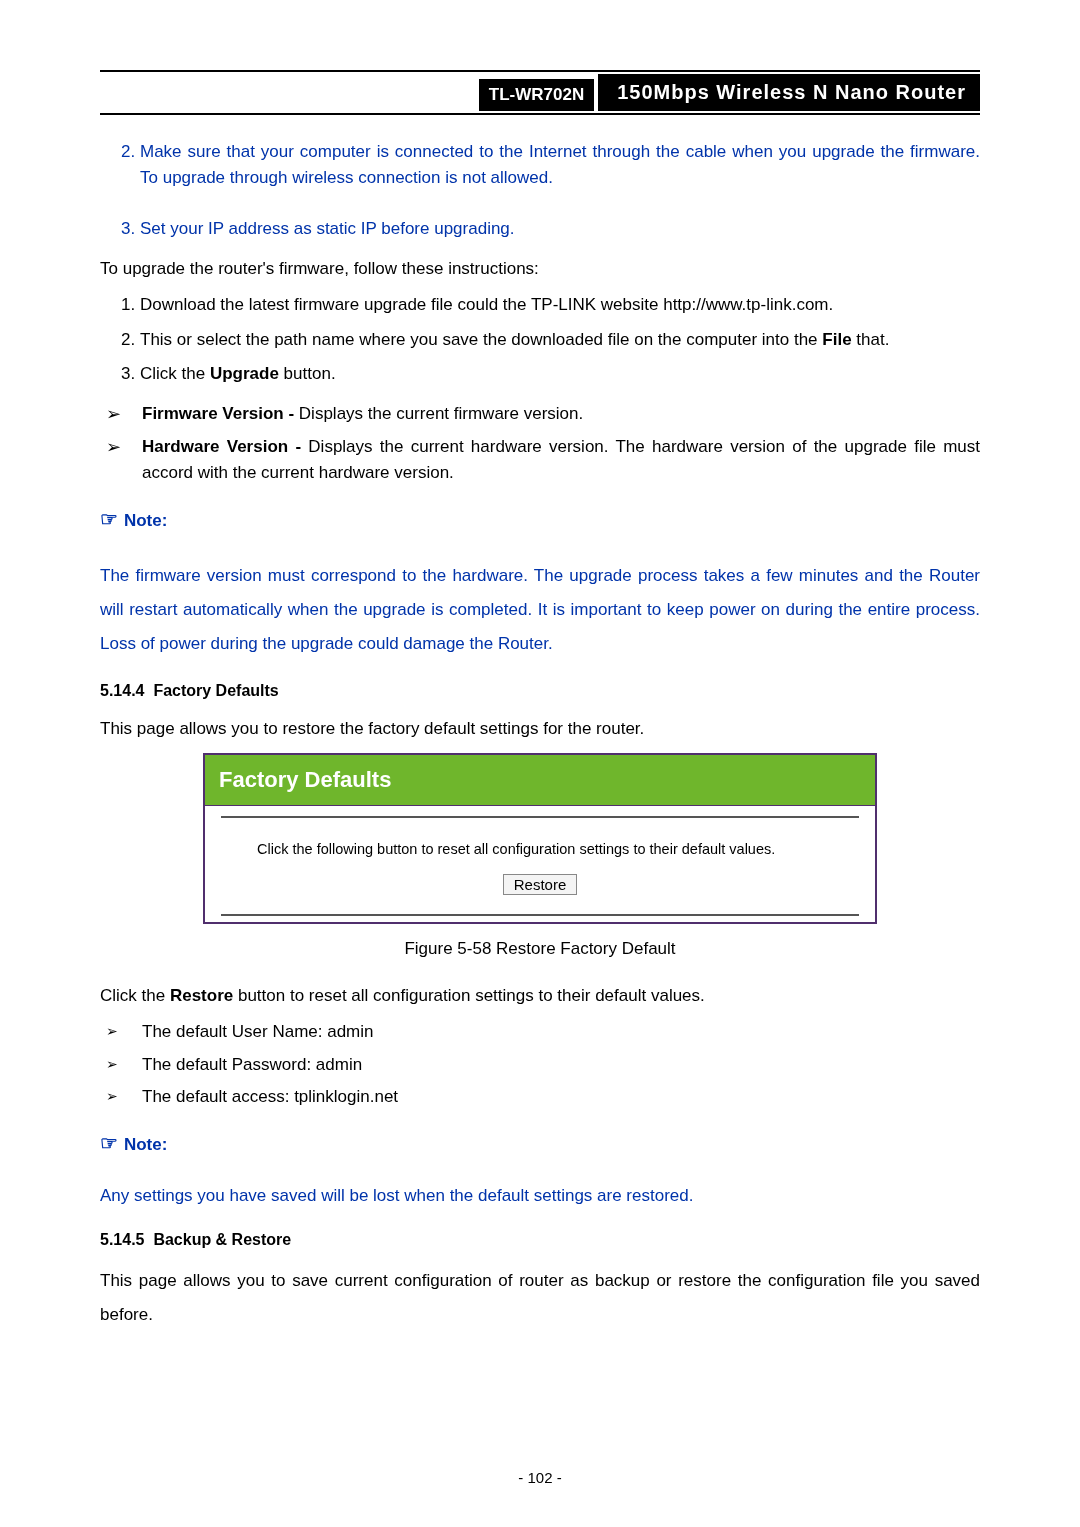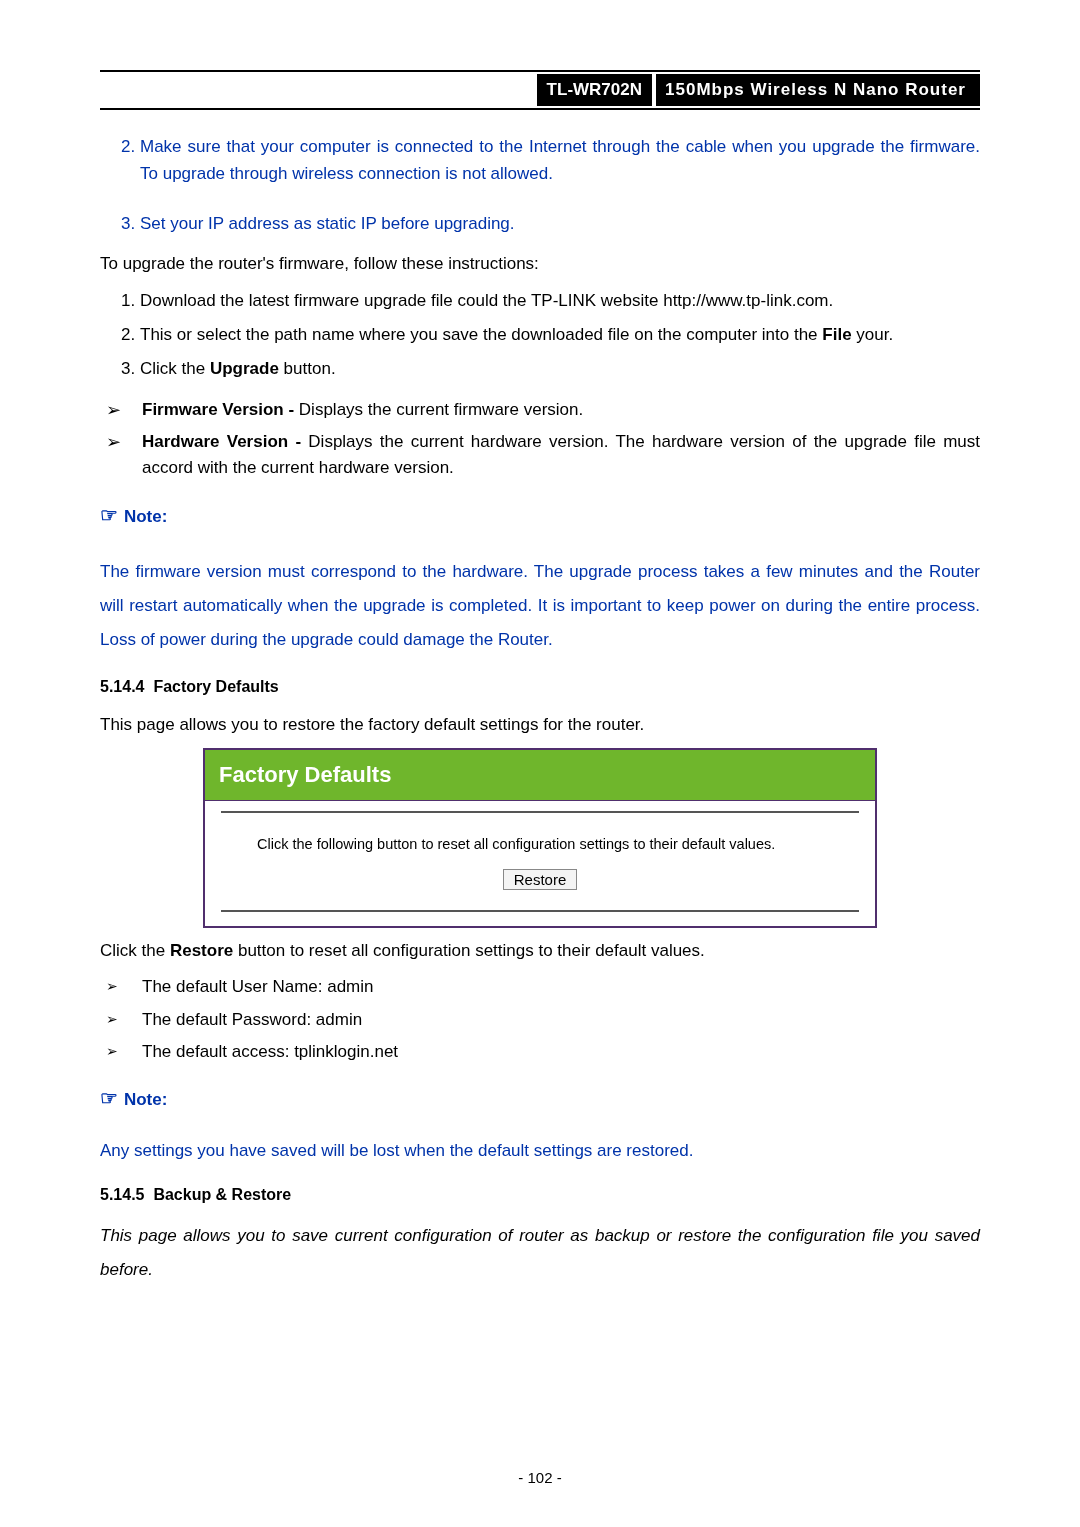--- a/index.html
+++ b/index.html
@@ -33,22 +33,22 @@
     background: #000;
     color: #fff;
     font-weight: bold;
     padding: 3px 10px;
     font-size: 17px;
   }
   .hdr-title {
     background: #000;
     color: #fff;
     font-weight: bold;
-    padding: 3px 14px 3px 9px;
-    font-size: 17px;
+    padding: 3px 14px 3px 19px;
+    font-size: 20px;
     letter-spacing: 1px;
     margin-left: 4px;
   }
   ol.num-list {
     margin: 0 0 14px 0;
     padding-left: 40px;
   }
   ol.num-list li {
     margin-bottom: 8px;
     text-align: justify;
@@ -94,21 +94,21 @@
   .ui-title {
     background: #6fb62c;
     color: #fff;
     font-family: Arial, sans-serif;
     font-size: 22px;
     font-weight: 600;
     padding: 8px 14px;
     border-bottom: 1px solid #502f6d;
   }
   .ui-body {
-    padding: 10px 16px 14px 16px;
+    padding: 10px 16px 6px 16px;
   }
   .ui-rule {
     border-top: 2px solid #555;
     margin: 0 0 18px 0;
   }
   .ui-msg {
     text-align: left;
     font-size: 14.5px;
     margin: 20px 4px 12px 36px;
   }
@@ -147,21 +147,21 @@
   <ol class="num-list" start="2">
     <li class="blue-txt">Make sure that your computer is connected to the Internet through the cable when you upgrade the firmware. To upgrade through wireless connection is not allowed.</li>
     <li class="blue-txt">Set your IP address as static IP before upgrading.</li>
   </ol>
 
   <p>To upgrade the router's firmware, follow these instructions:</p>
 
   <ol class="num-list">
     <li>Download the latest firmware upgrade file could the TP-LINK website http://www.tp-link.com.</li>
     <li>
-      <span>This or select the path name where you save the downloaded file on the computer into the </span><span class="bold">File</span><span> your.</span>
+      <span>This or select the path name where you save the downloaded file on the computer into the </span><span class="bold">File</span><span> that.</span>
     </li>
     <li>
       <span>Click the </span><span class="bold">Upgrade</span><span> button.</span>
     </li>
   </ol>
 
   <ul class="arrow-list">
     <li>
       <span class="bold">Firmware Version - </span><span>Displays the current firmware version.</span>
     </li>
@@ -187,20 +187,21 @@
     <div class="ui-body">
       <div class="ui-rule"></div>
       <div class="ui-msg">Click the following button to reset all configuration settings to their default values.</div>
       <div class="ui-btn-row">
         <button class="ui-btn">Restore</button>
       </div>
       <div class="ui-rule" style="margin:14px 0 0 0;"></div>
     </div>
   </div>
 
+  <div class="fig-cap">Figure 5-58 Restore Factory Default</div>
 
   <p>
     <span>Click the </span><span class="bold">Restore</span><span> button to reset all configuration settings to their default values.</span>
   </p>
 
   <ul class="arrow-list small">
     <li>The default User Name: admin</li>
     <li>The default Password: admin</li>
     <li>The default access: tplinklogin.net</li>
   </ul>
@@ -208,16 +209,16 @@
   <div class="note-head">
     <span class="hand">☞</span><span>Note:</span>
   </div>
   <p class="blue-txt">Any settings you have saved will be lost when the default settings are restored.</p>
 
   <div class="sec-head">
     <span>5.14.5</span>&nbsp;
     <span>Backup &amp; Restore</span>
   </div>
 
-  <p style="line-height:2.0;font-style:italic;">This page allows you to save current configuration of router as backup or restore the configuration file you saved before.</p>
+  <p style="line-height:2.0;">This page allows you to save current configuration of router as backup or restore the configuration file you saved before.</p>
 
   <div class="page-num">- 102 -</div>
 </div>
 
 </body></html>

